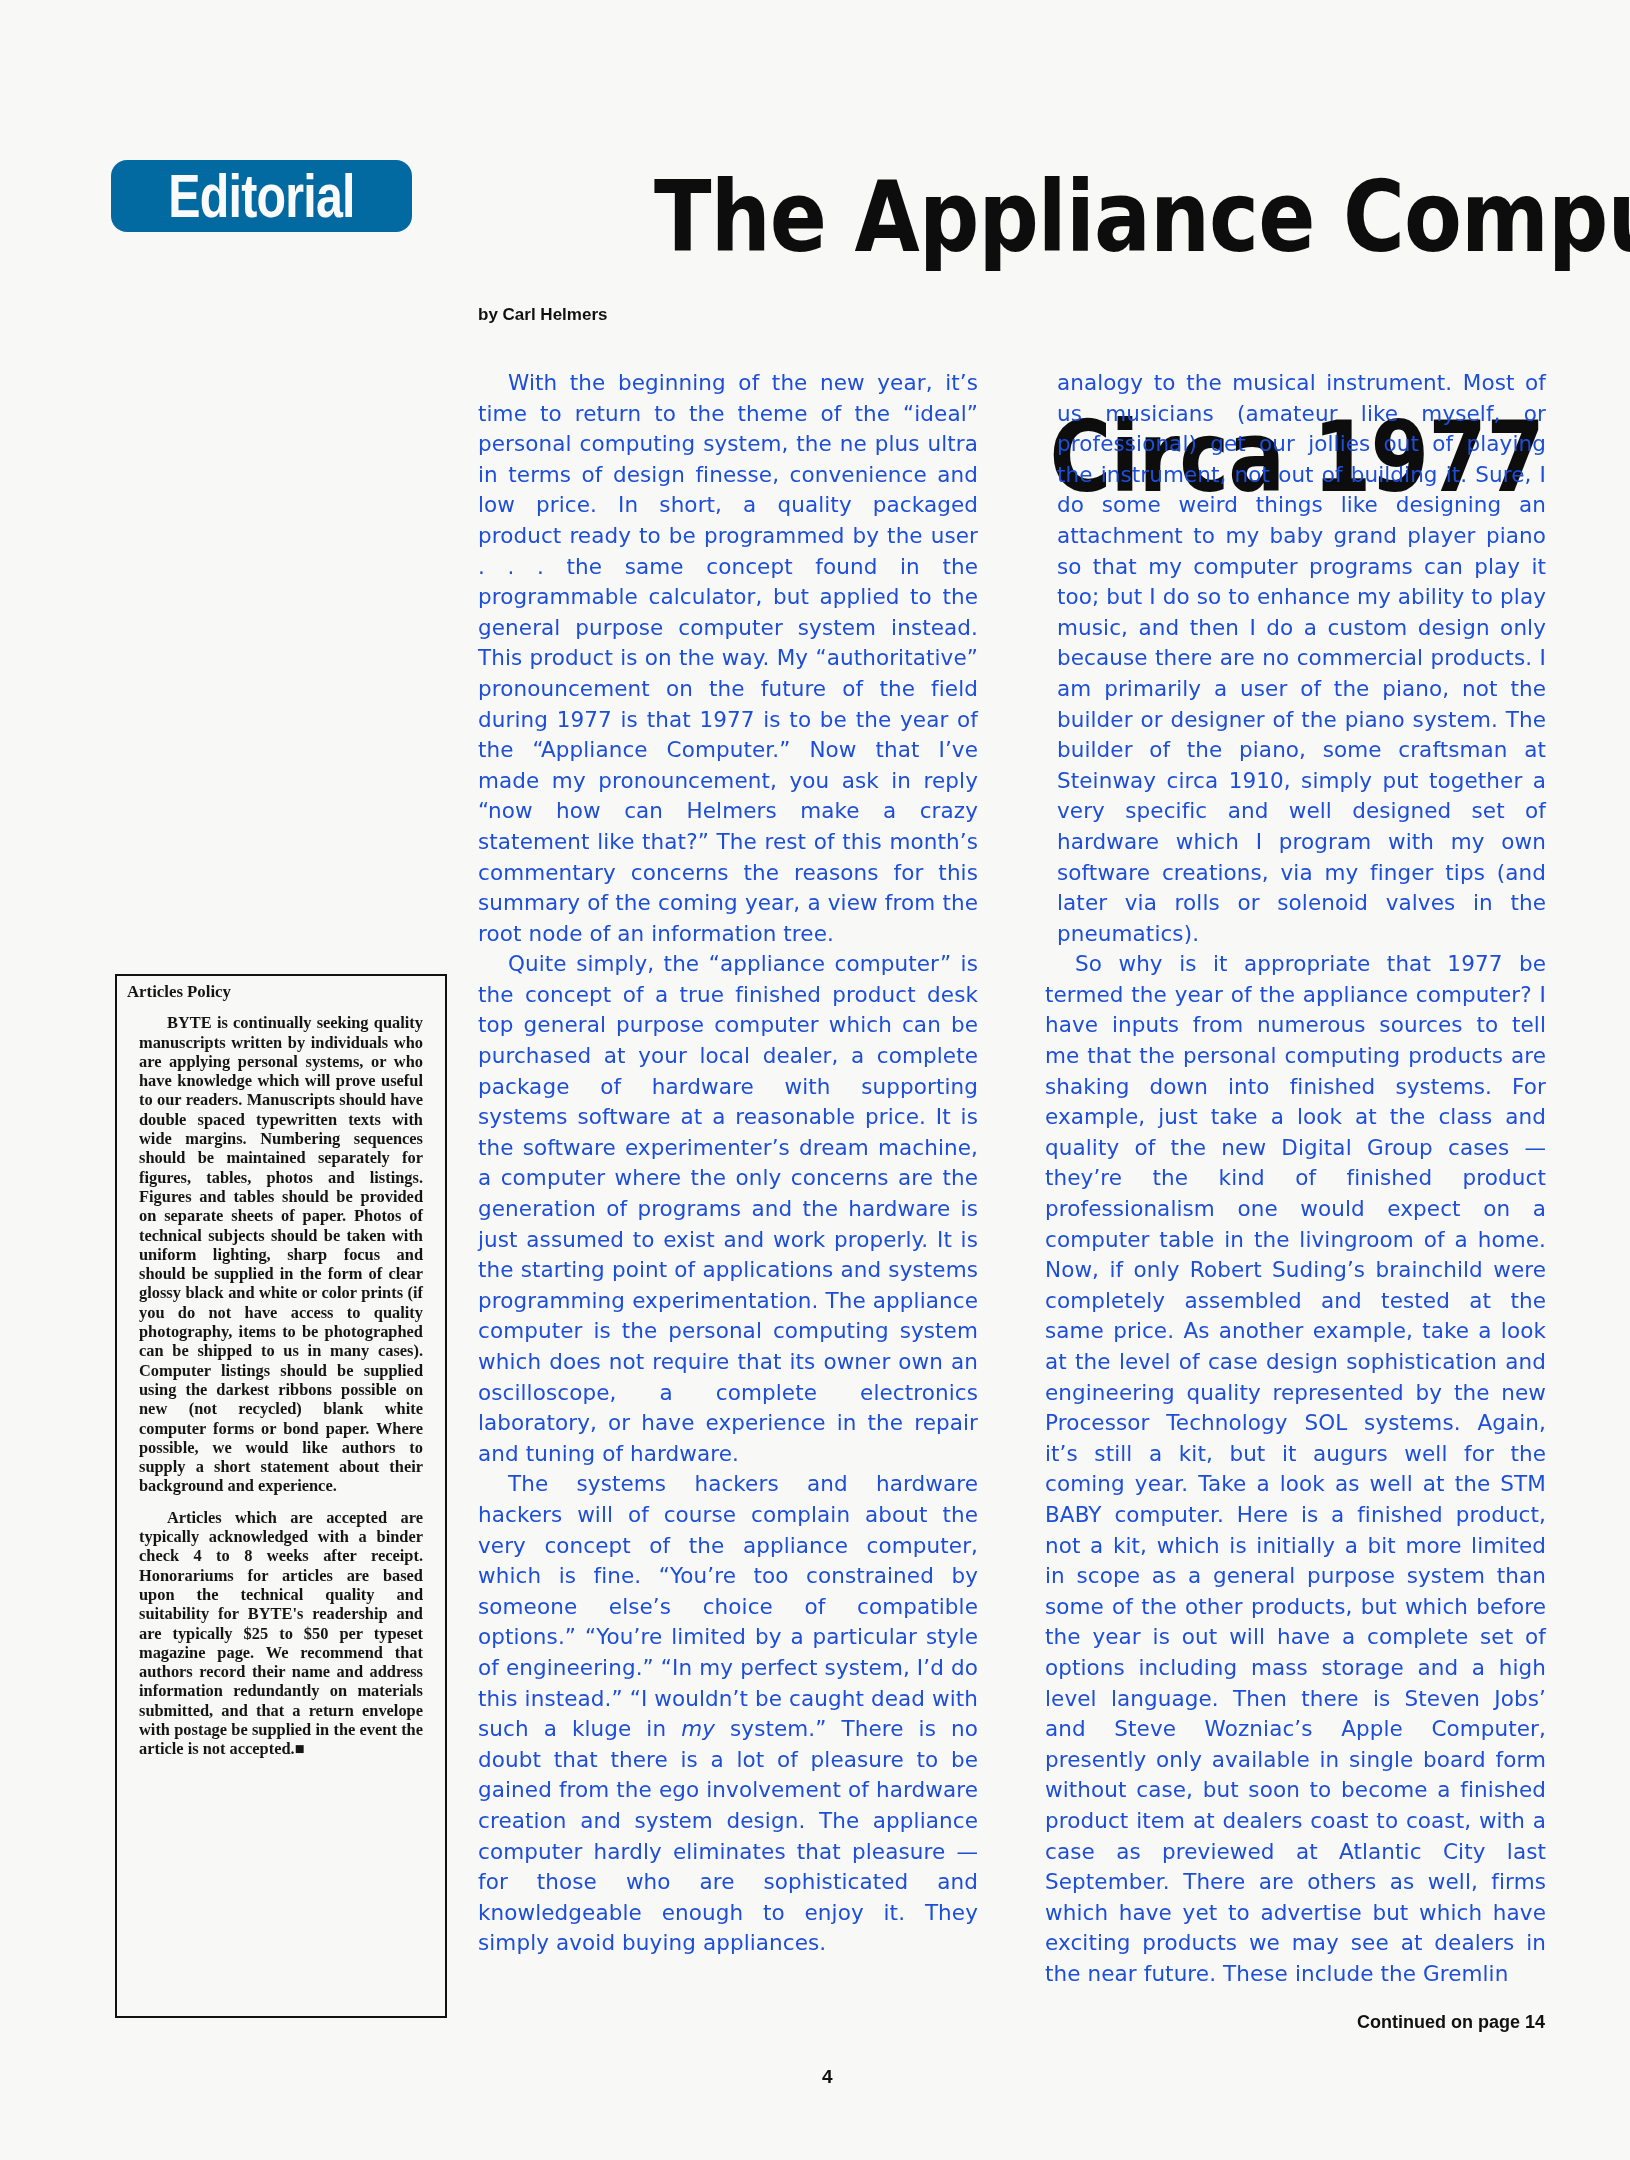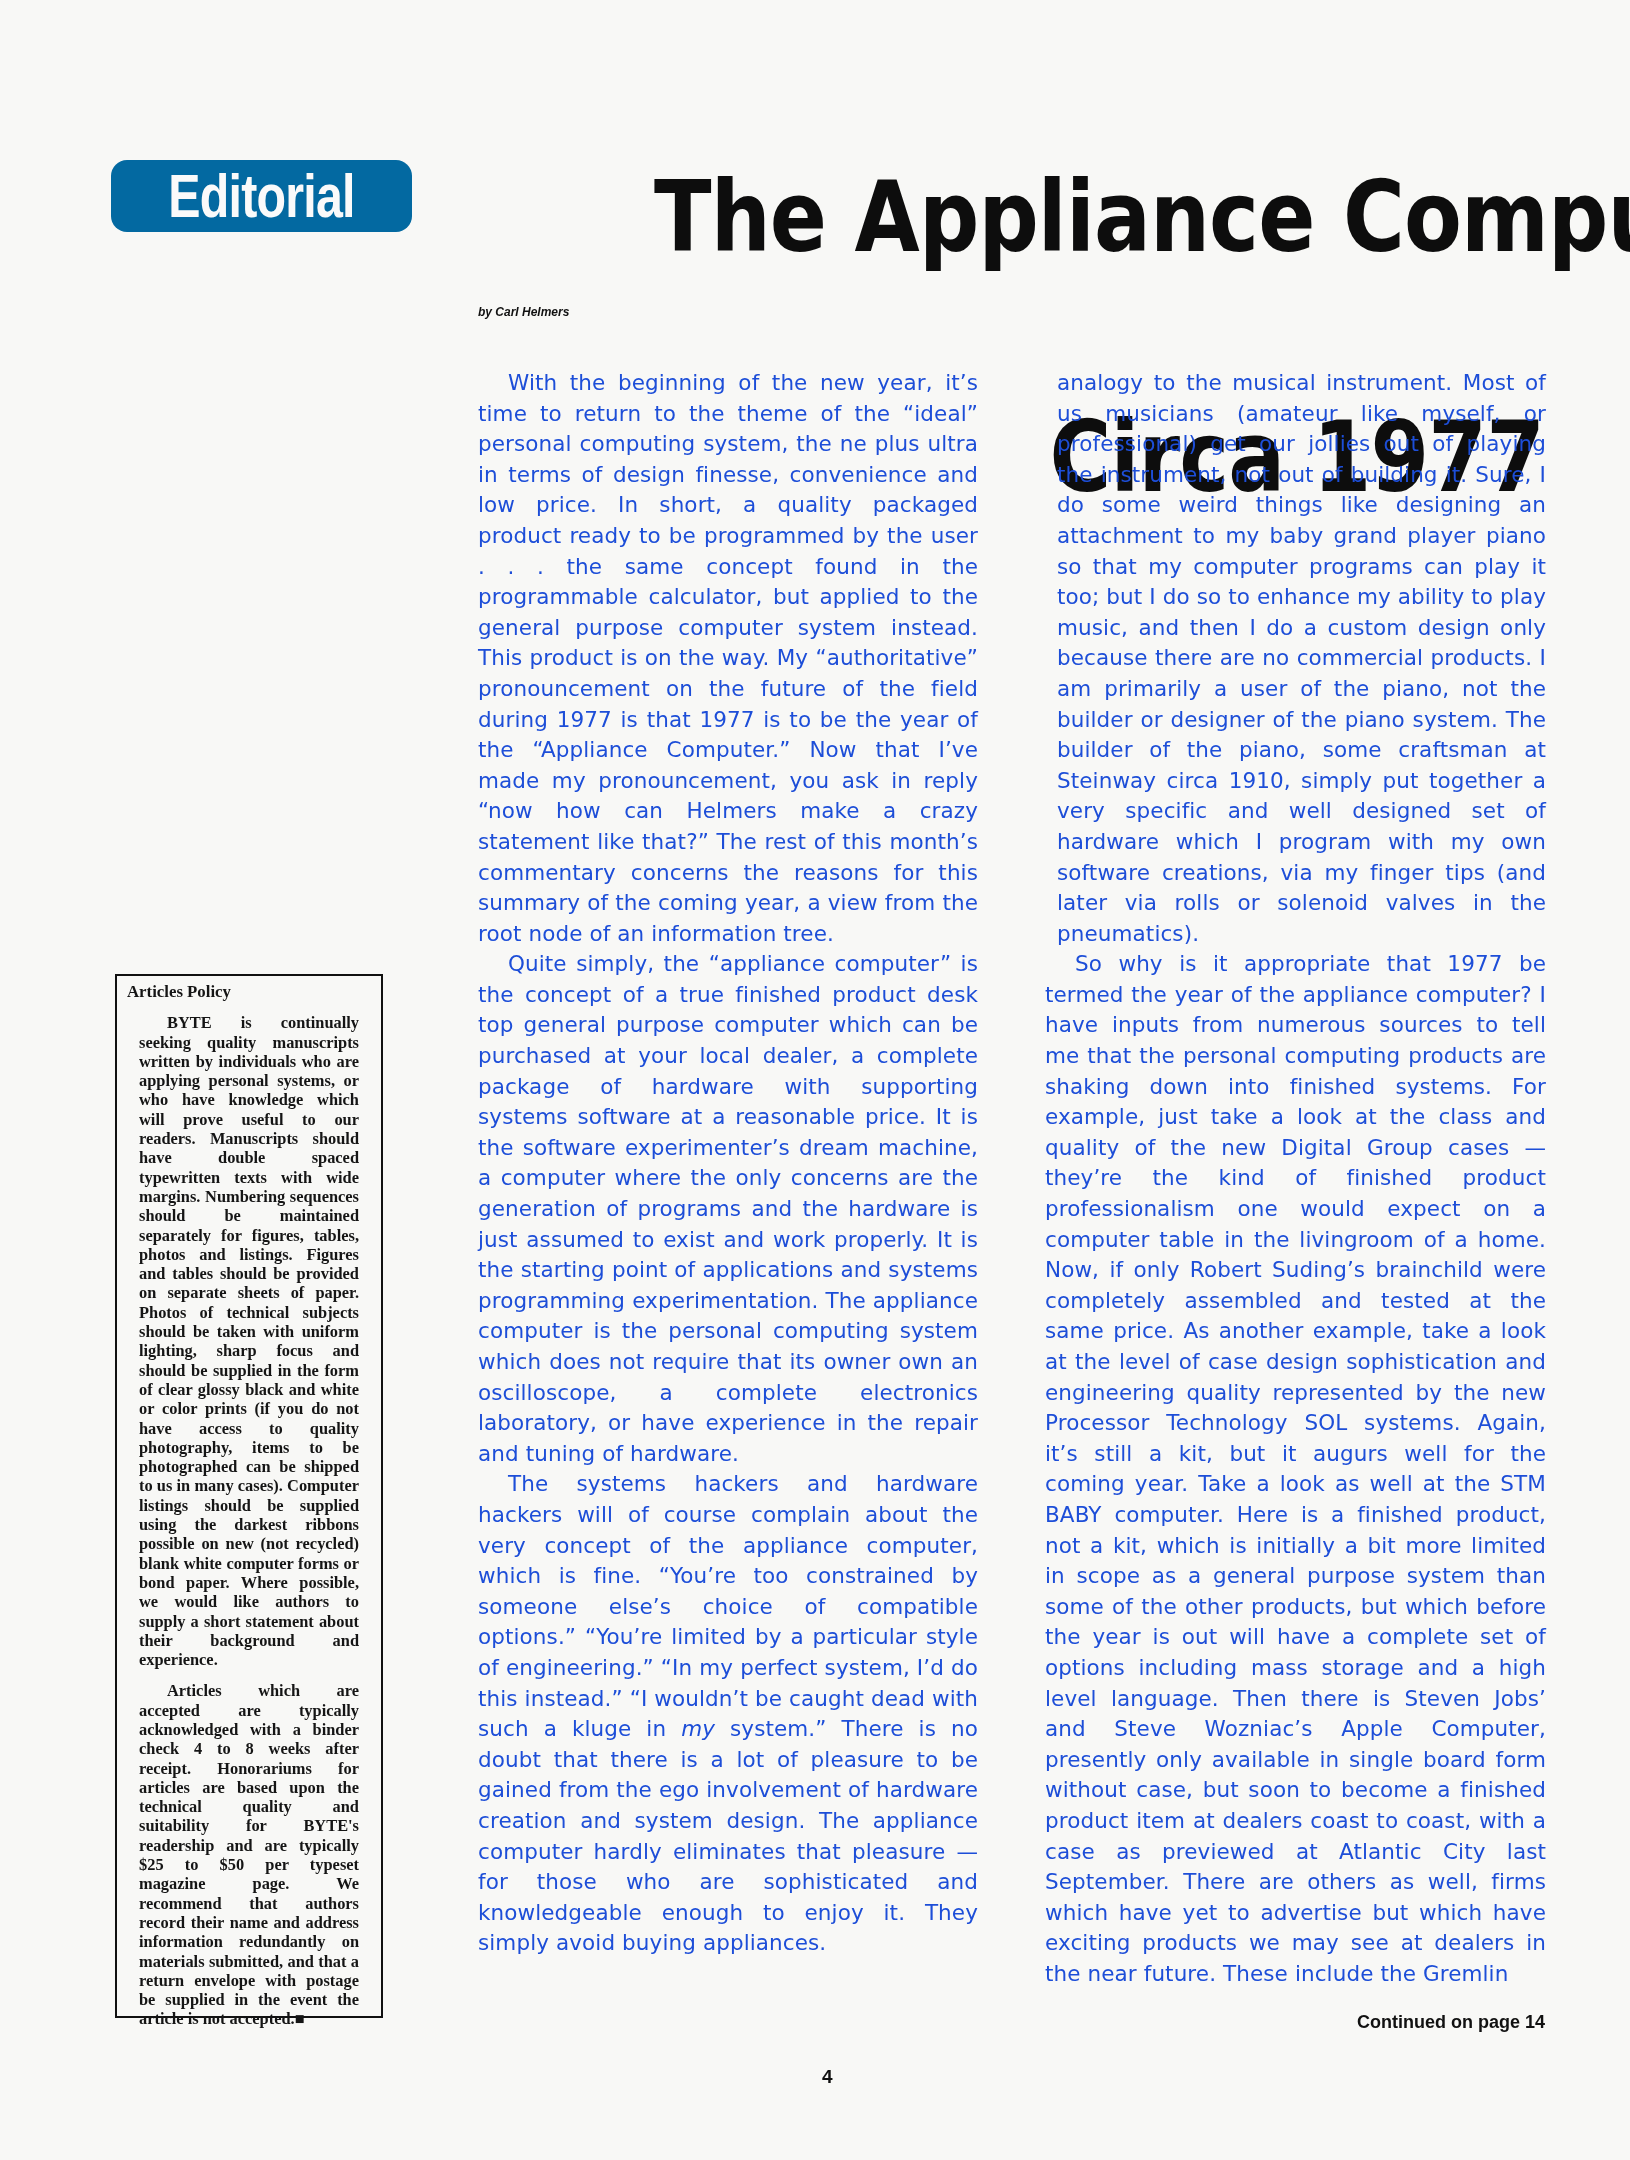--- a/index.html
+++ b/index.html
@@ -18,33 +18,33 @@
     line-height: 1;
   }
   .title {
     position: absolute; font-family: "DejaVu Sans", sans-serif; font-weight: bold;
     color: #0d0d0d; white-space: nowrap; line-height: 1;
   }
   .title1 { left: 654px; top: 168px; font-size: 98px; transform-origin: left top; transform: scaleX(0.86); letter-spacing: -1px; }
   .title2 { right: 86px; top: 408px; font-size: 98px; transform-origin: right top; transform: scaleX(0.86); letter-spacing: -1px; }
   .byline {
     position: absolute; left: 478px; top: 305px; font-family: "Liberation Sans", sans-serif;
-    font-weight: bold; font-size: 12px; color: #111; font-style: italic;
+    font-weight: bold; font-size: 17px; color: #111;
   }
   .col {
     position: absolute; top: 368px; font-family: "DejaVu Sans", sans-serif;
     font-size: 21.5px; line-height: 30.6px; color: #1d4ed8; text-align: justify;
     letter-spacing: 0.1px;
   }
   .col p { margin: 0; text-indent: 30px; }
   .col p.noindent { text-indent: 0; margin-left: 12px; }
   .col-mid { left: 478px; width: 500px; }
   .col-right { left: 1045px; width: 501px; }
   .sidebar {
-    position: absolute; left: 115px; top: 974px; width: 268px; height: 1044px;
+    position: absolute; left: 115px; top: 974px; width: 332px; height: 1044px;
     box-sizing: border-box; border: 2.5px solid #111; padding: 6px 10px 0 10px;
     font-family: "Liberation Serif", serif; font-weight: bold; font-size: 16.4px;
     line-height: 19.3px; color: #151515; text-align: justify;
   }
   .sidebar h3 { margin: 0 0 1px 0; font-size: 16.8px; font-weight: bold; }
   .sidebar p { margin: 12px; text-indent: 28px; }
   .page-num {
     position: absolute; left: 822px; top: 2066px; font-family: "Liberation Sans", sans-serif;
     font-weight: bold; font-size: 19px;
   }

